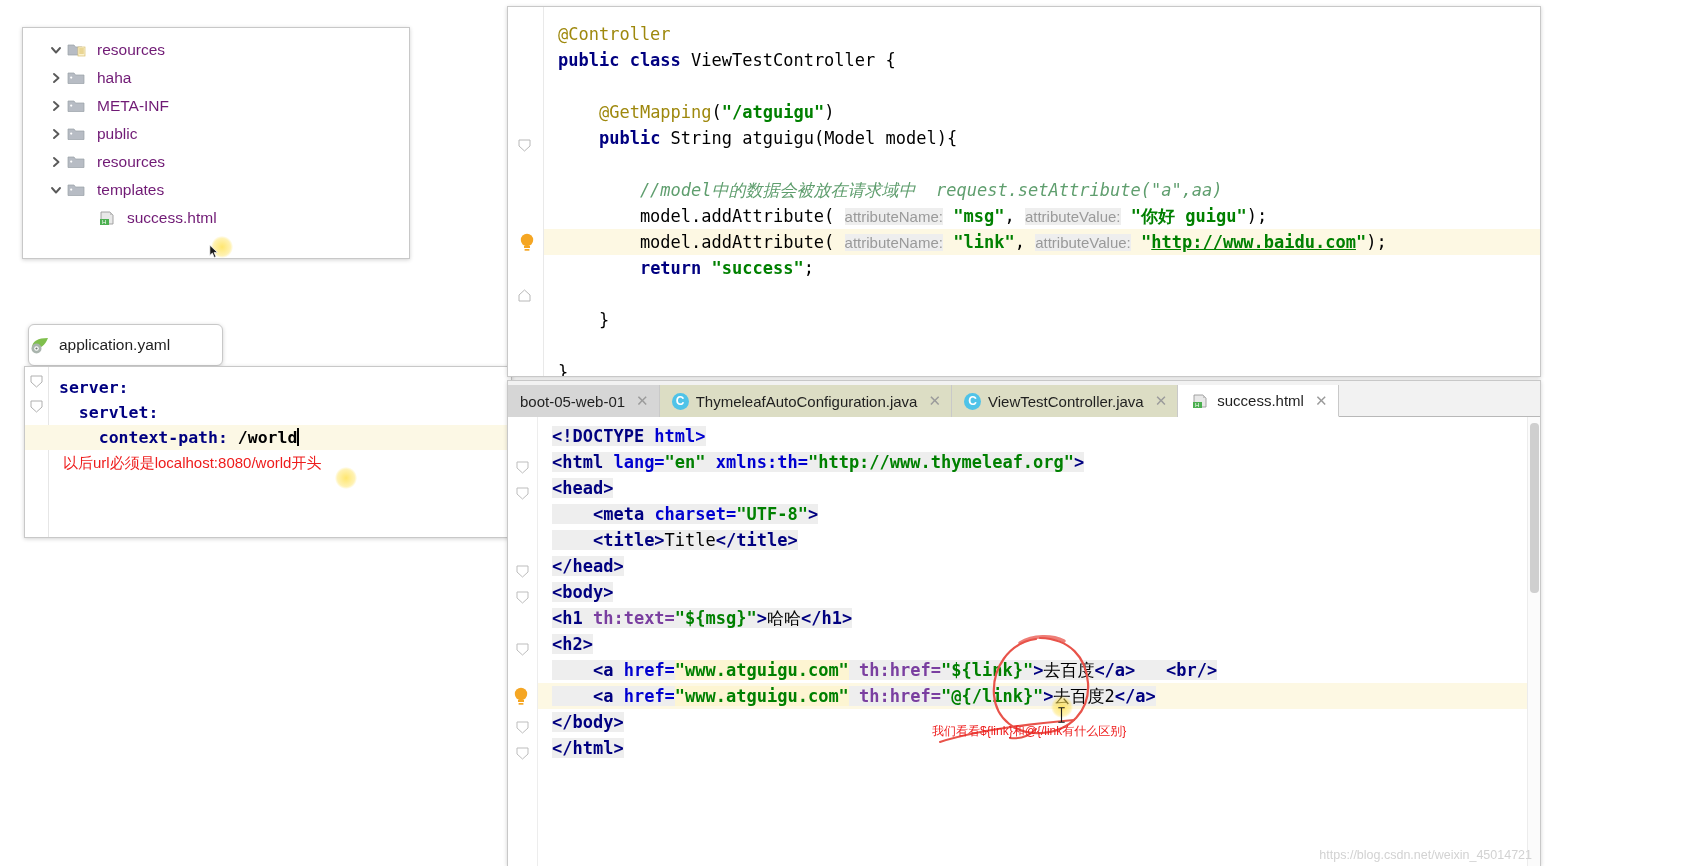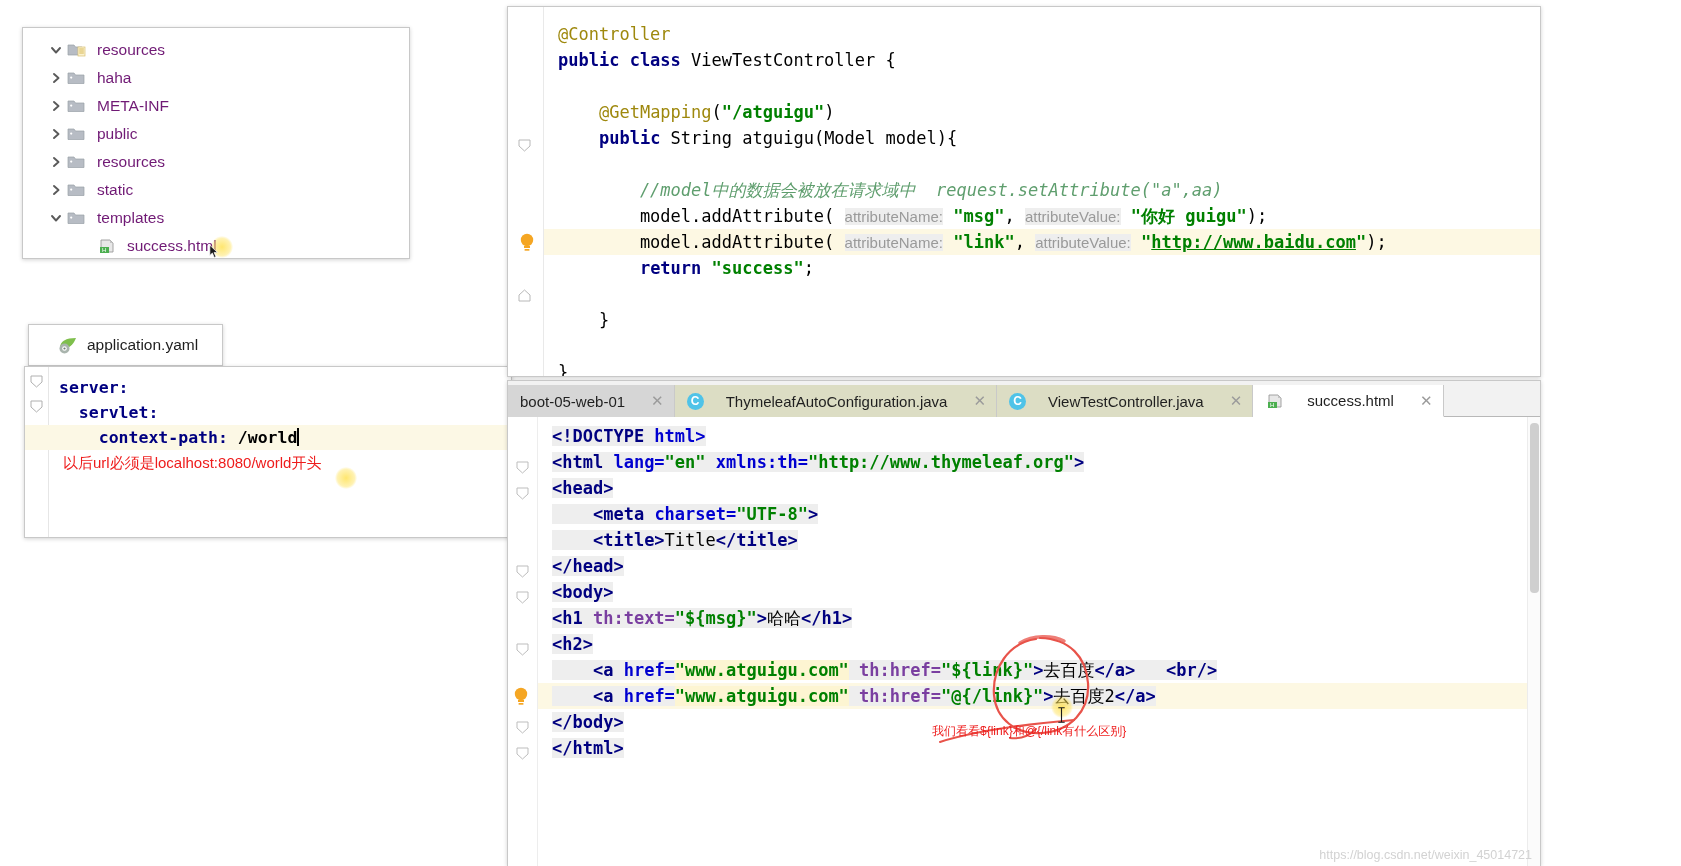--- a/index.html
+++ b/index.html
@@ -62,22 +62,22 @@
   .caret-mouse {
     position: absolute;
     width: 11px; height: 16px;
     pointer-events: none;
   }
 
   
   #yaml-tab {
     left: 28px; top: 324px; width: 195px; height: 42px;
     display: flex; align-items: center; gap: 8px;
-    padding-left: 28px;
-    border-radius: 0;
+    padding-left: 0;
+    border-radius: 6px;
     font-size: 15.5px; color: #1f1f1f;
   }
 
   
   #yaml-editor {
     left: 24px; top: 366px; width: 488px; height: 172px;
     overflow: hidden;
     padding: 0;
   }
   #yaml-editor .gutter {
@@ -153,21 +153,21 @@
     border-bottom: none;
   }
   .tabbar {
     position: absolute; left: 0; top: 0; right: 0; height: 36px;
     background: #f2f2f2;
     border-bottom: 1px solid #b8b8b8;
     display: flex; align-items: stretch;
     padding-top: 4px;
   }
   .tab {
-    display: flex; align-items: center; gap: 22px;
+    display: flex; align-items: center; gap: 7px;
     padding: 0 10px 0 12px;
     font-size: 15px; color: #1f1f1f;
     border-right: 1px solid #c9c9c9;
     white-space: nowrap;
     height: 32px;
   }
   .tab.inactive-grey { background: #d6d6d6; }
   .tab.inactive-olive { background: #dcddc4; }
   .tab.active { background: #ffffff; border-bottom: 1px solid #ffffff; }
   .tab .x { color: #9b9b9b; font-size: 15px; margin-left: 4px; }
@@ -285,34 +285,20 @@
               <path fill="none" stroke="#5a5a5a" stroke-width="1.9" stroke-linecap="round" stroke-linejoin="round" d="M4,2 L8.5,6 L4,10"></path>
             </svg>
           </span>
           <span class="fld">
             <svg width="20" height="16" viewBox="0 0 20 16">
               <path d="M1,3 H7 L8.5,5 H17 V13.5 H1 Z" fill="#b7bcc4" stroke="#9aa0a8" stroke-width="0.7"></path>
               <circle cx="4.2" cy="7.6" r="1.1" fill="#ffffff"></circle>
             </svg>
           </span>
           <span class="tree-label">resources</span>
-        </div>
-        <div class="tree-row indent-1">
-          <span class="arrow">
-            <svg width="12" height="12" viewBox="0 0 12 12">
-              <path fill="none" stroke="#5a5a5a" stroke-width="1.9" stroke-linecap="round" stroke-linejoin="round" d="M4,2 L8.5,6 L4,10"></path>
-            </svg>
-          </span>
-          <span class="fld">
-            <svg width="20" height="16" viewBox="0 0 20 16">
-              <path d="M1,3 H7 L8.5,5 H17 V13.5 H1 Z" fill="#b7bcc4" stroke="#9aa0a8" stroke-width="0.7"></path>
-              <circle cx="4.2" cy="7.6" r="1.1" fill="#ffffff"></circle>
-            </svg>
-          </span>
-          <span class="tree-label">static</span>
         </div>
         <div class="tree-row indent-1">
           <span class="arrow">
             <svg width="12" height="12" viewBox="0 0 12 12">
               <path fill="none" stroke="#5a5a5a" stroke-width="1.9" stroke-linecap="round" stroke-linejoin="round" d="M2,4 L6,8.5 L10,4"></path>
             </svg>
           </span>
           <span class="fld">
             <svg width="20" height="16" viewBox="0 0 20 16">
               <path d="M1,3 H7 L8.5,5 H17 V13.5 H1 Z" fill="#b7bcc4" stroke="#9aa0a8" stroke-width="0.7"></path>

